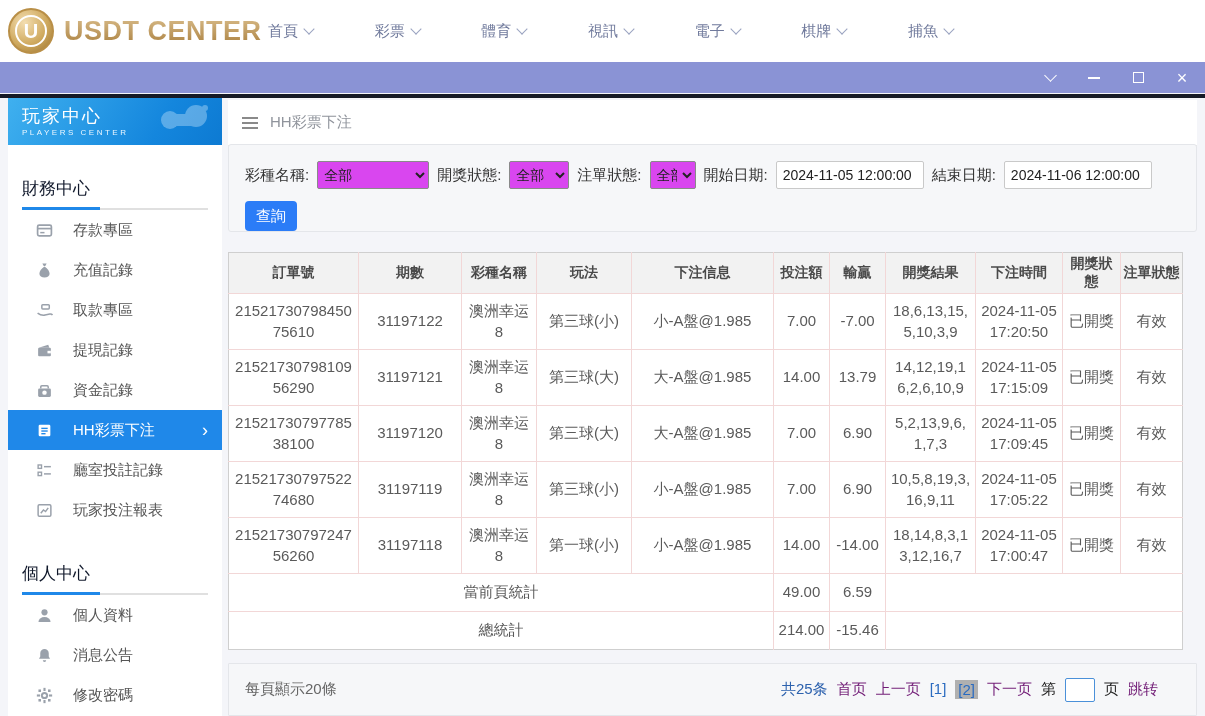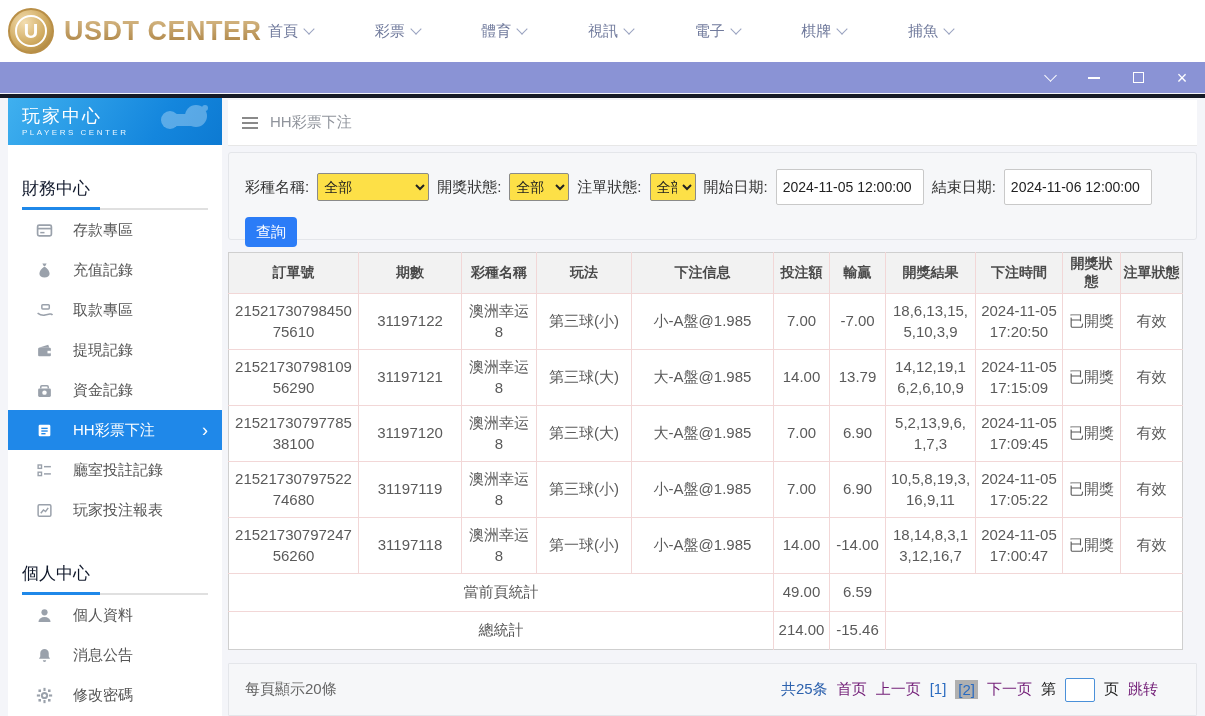--- a/index.html
+++ b/index.html
@@ -51,28 +51,28 @@
   .sb-chev { color:#fff; font-size:18px; line-height:1; }
 
   
   .main { position:absolute; left:228px; top:98px; width:969px; height:618px; }
   .breadcrumb-bar { position:absolute; left:0; top:2px; width:969px; height:46px; background:#fff;
     border-bottom:1px solid #e7e7e7; display:flex; align-items:center; padding-left:14px; gap:12px; }
   .hamburger { width:16px; display:flex; flex-direction:column; gap:3px; cursor:pointer; }
   .hamburger i { display:block; height:2px; background:#8a8a8a; }
   .breadcrumb-title { color:#90949c; font-size:15px; }
 
-  .filter-panel { position:absolute; left:0; top:54px; width:969px; height:88px; background:#f6f7f9;
+  .filter-panel { position:absolute; left:0; top:46px; width:969px; height:88px; background:#f6f7f9;
     border:1px solid #e4e6ea; border-radius:3px; padding:16px 0 0 16px; }
   .filter-row { display:flex; align-items:center; gap:8px; flex-wrap:nowrap; }
   .f-label { color:#333; font-size:15px; white-space:nowrap; }
-  .f-select { height:28px; border:1px solid #8a8a8a; border-radius:2px; background:#fde047; color:#222; font-size:14px;
+  .f-select { height:28px; border:1px solid #8a8a8a; border-radius:2px; background:#d946ef; color:#222; font-size:14px;
     font-family:inherit; padding:0 2px; }
   .f-select.wide { width:112px; } .f-select.mid { width:60px; } .f-select.narrow { width:46px; }
-  .f-date { height:36px; width:148px; border:1px solid #c9c9c9; border-radius:2px; background:#fff; color:#222;
+  .f-date { height:28px; width:148px; border:1px solid #c9c9c9; border-radius:2px; background:#fff; color:#222;
     font-size:14px; font-family:inherit; padding:0 6px; }
   .search-btn { margin-top:12px; width:52px; height:30px; background:#2b7cf7; color:#fff; border:none; border-radius:4px;
     font-size:15px; font-family:inherit; cursor:pointer; }
 
   .bet-table { position:absolute; left:0; top:154px; border-collapse:collapse; table-layout:fixed; width:954px;
     background:#fff; border:1px solid #cfcfcf; }
   .bet-table th { background:#f2f2f2; color:#4a4a4a; font-size:14px; font-weight:bold; height:41px;
     border:1px solid #f2d7d7; border-top:none; padding:0 1px; text-align:center; }
   .bet-table th:first-child { border-left:none; } .bet-table th:last-child { border-right:none; }
   .bet-table td { color:#5a5a5a; font-size:15px; text-align:center; border:1px solid #f2d7d7;

